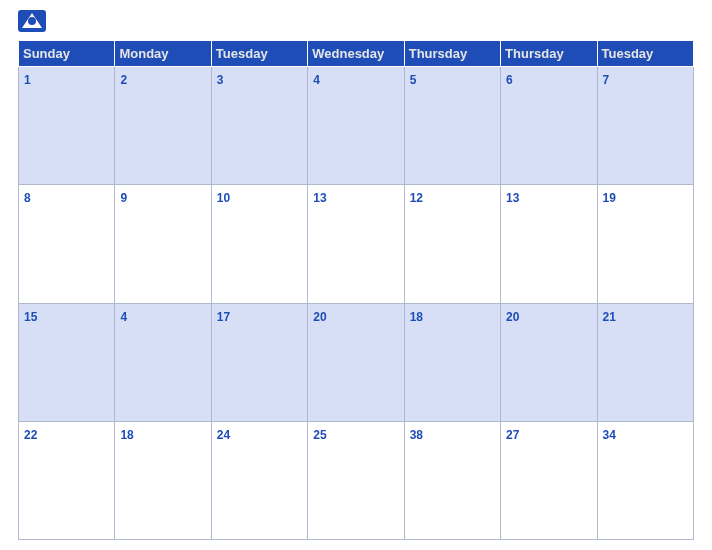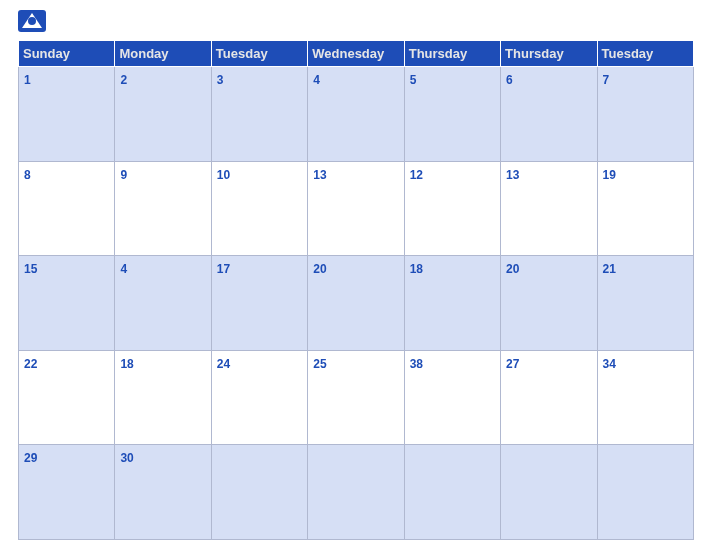--- a/index.html
+++ b/index.html
@@ -163,23 +163,14 @@
       </tr>
       <tr>
         <td><span class="day-number">22</span></td>
         <td><span class="day-number">18</span></td>
         <td><span class="day-number">24</span></td>
         <td><span class="day-number">25</span></td>
         <td><span class="day-number">38</span></td>
         <td><span class="day-number">27</span></td>
         <td><span class="day-number">34</span></td>
       </tr>
-      <tr>
-        <td><span class="day-number">29</span></td>
-        <td><span class="day-number">30</span></td>
-        <td></td>
-        <td></td>
-        <td></td>
-        <td></td>
-        <td></td>
-      </tr>
     </tbody>
 </table>
 
 </body></html>

